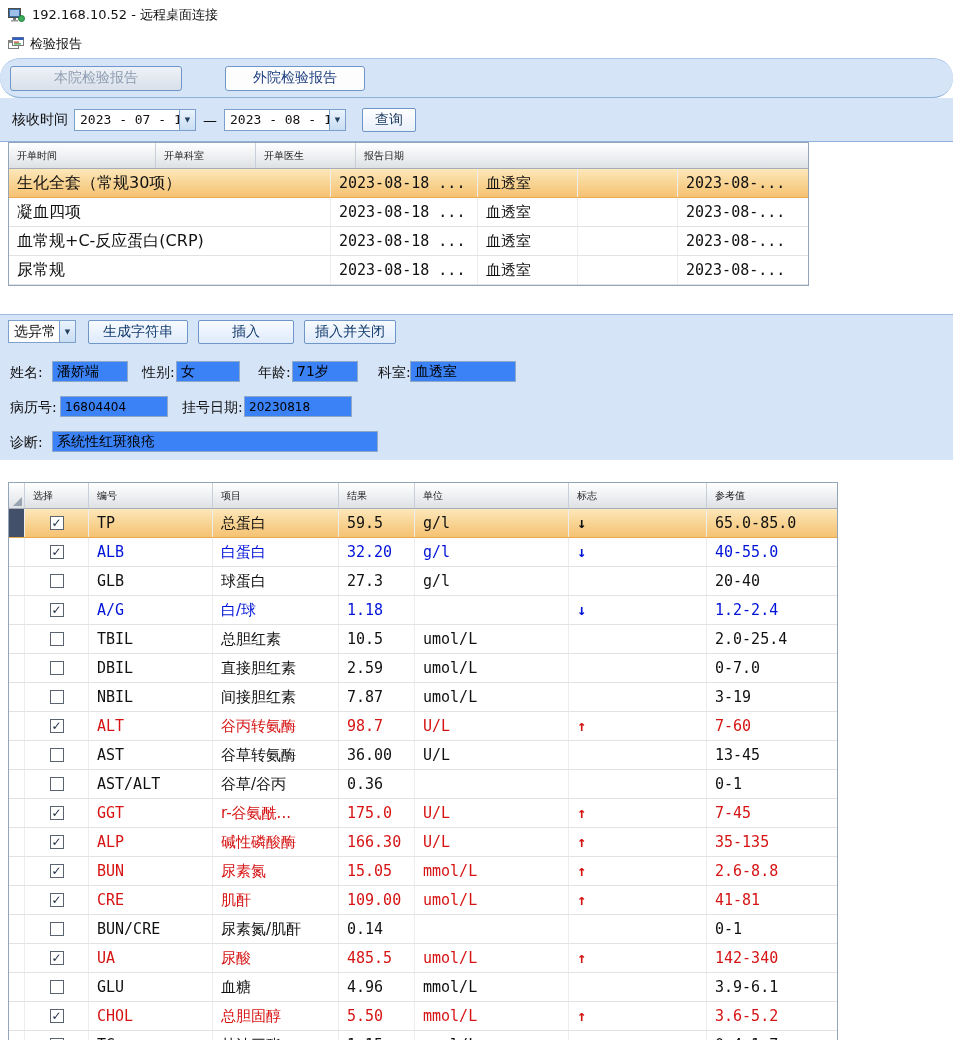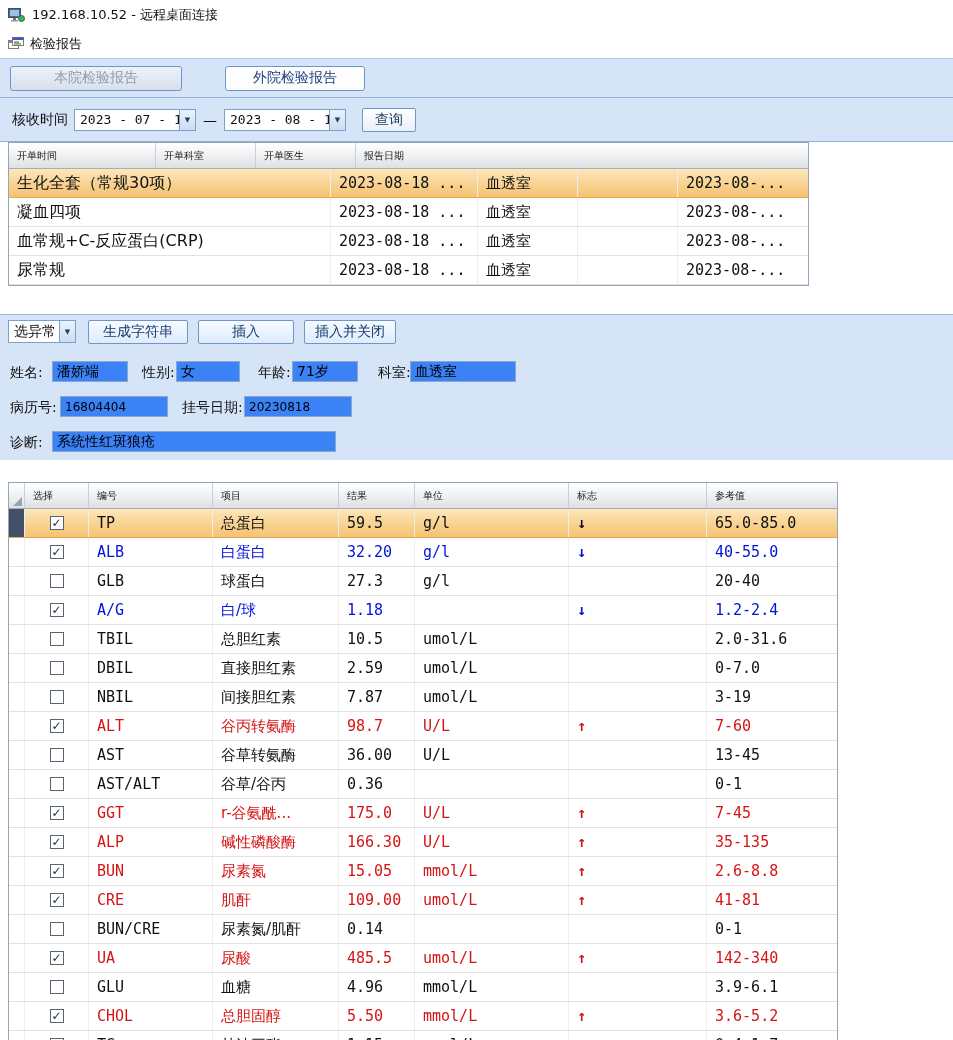--- a/index.html
+++ b/index.html
@@ -4,21 +4,21 @@
 <style>
   *{margin:0;padding:0;box-sizing:border-box;}
   html,body{width:953px;height:1040px;overflow:hidden;background:#fff;}
   body{font-family:"DejaVu Sans","Liberation Sans",sans-serif;color:#111;position:relative;}
   .mono{font-family:"DejaVu Sans Mono","Liberation Mono",monospace;}
 
   .titlebar{height:30px;display:flex;align-items:center;gap:7px;padding-left:8px;font-size:13px;background:#fff;}
   .app-titlebar{height:28px;display:flex;align-items:center;gap:6px;padding-left:8px;font-size:13px;background:#fff;}
   .icon{display:inline-flex;align-items:center;}
 
-  .tabs-panel{height:40px;background:#d6e4f7;border-top:1px solid #aec7e8;border-bottom:1px solid #8fb0d9;display:flex;align-items:center;padding-left:10px;}
+  .tabs-panel{height:40px;background:#d6e4f7;border-top:1px solid #aec7e8;border-bottom:1px solid #8fb0d9;display:flex;align-items:center;padding-left:10px;border-radius:20px;}
   .tab-btn{height:25px;border:1px solid #6f96c8;border-radius:3px;font-size:14px;font-family:inherit;cursor:pointer;}
   .tab-btn.local{width:172px;background:linear-gradient(#eef2f8,#d9e0ea);color:#8d9cb0;}
   .tab-btn.external{width:140px;margin-left:43px;background:#fdfdfe;color:#1c3e7e;}
 
   .filter-panel{height:44px;background:#d6e4f7;border-bottom:1px solid #8fb0d9;display:flex;align-items:center;padding-left:12px;font-size:14px;}
   .flabel{margin-right:6px;white-space:nowrap;}
   .combo{display:flex;height:22px;background:#fff;border:1px solid #7ba0cc;}
   .combo-val{flex:1;padding:2px 5px;font-size:13px;white-space:nowrap;overflow:hidden;}
   .combo-dd{width:16px;background:linear-gradient(#eaf3fd,#c9ddf3);border-left:1px solid #7ba0cc;font-size:7px;display:flex;align-items:center;justify-content:center;color:#23405e;cursor:pointer;}
   .date-combo{width:122px;}
@@ -187,21 +187,21 @@
     <input class="pinput" style="left: 292px; top: 13px; width: 66px;" value="71岁">
     <span class="plabel" style="left:378px;top:16px">科室:</span>
     <input class="pinput" style="left: 410px; top: 13px; width: 106px;" value="血透室">
 
     <span class="plabel" style="left:10px;top:51px">病历号:</span>
     <input class="pinput small" style="left: 60px; top: 48px; width: 108px;" value="16804404">
     <span class="plabel" style="left:182px;top:51px">挂号日期:</span>
     <input class="pinput small" style="left: 244px; top: 48px; width: 108px;" value="20230818">
 
     <span class="plabel" style="left:10px;top:86px">诊断:</span>
-    <input class="pinput" style="left: 52px; top: 83px; width: 284px;" value="系统性红斑狼疮">
+    <input class="pinput" style="left: 52px; top: 83px; width: 326px;" value="系统性红斑狼疮">
   </div>
 
   <div class="gap2"></div>
 
   <div class="results-table">
     <div class="th-row">
         <div class="th-cell t2s corner"></div>
         <div class="th-cell t2c0">选择</div>
         <div class="th-cell t2c1">编号</div>
         <div class="th-cell t2c2">项目</div>
@@ -262,21 +262,21 @@
         <div class="trow black">
           <div class="tcell t2s scell"></div>
           <div class="tcell t2c0 cbcell">
             <span class="cb"></span>
           </div>
           <div class="tcell t2c1 mono">TBIL</div>
           <div class="tcell t2c2">总胆红素</div>
           <div class="tcell t2c3 mono">10.5</div>
           <div class="tcell t2c4 mono">umol/L</div>
           <div class="tcell t2c5 mono flagc"></div>
-          <div class="tcell t2c6 mono">2.0-31.6</div>
+          <div class="tcell t2c6 mono">2.0-25.4</div>
         </div>
         <div class="trow black">
           <div class="tcell t2s scell"></div>
           <div class="tcell t2c0 cbcell">
             <span class="cb"></span>
           </div>
           <div class="tcell t2c1 mono">DBIL</div>
           <div class="tcell t2c2">直接胆红素</div>
           <div class="tcell t2c3 mono">2.59</div>
           <div class="tcell t2c4 mono">umol/L</div>

